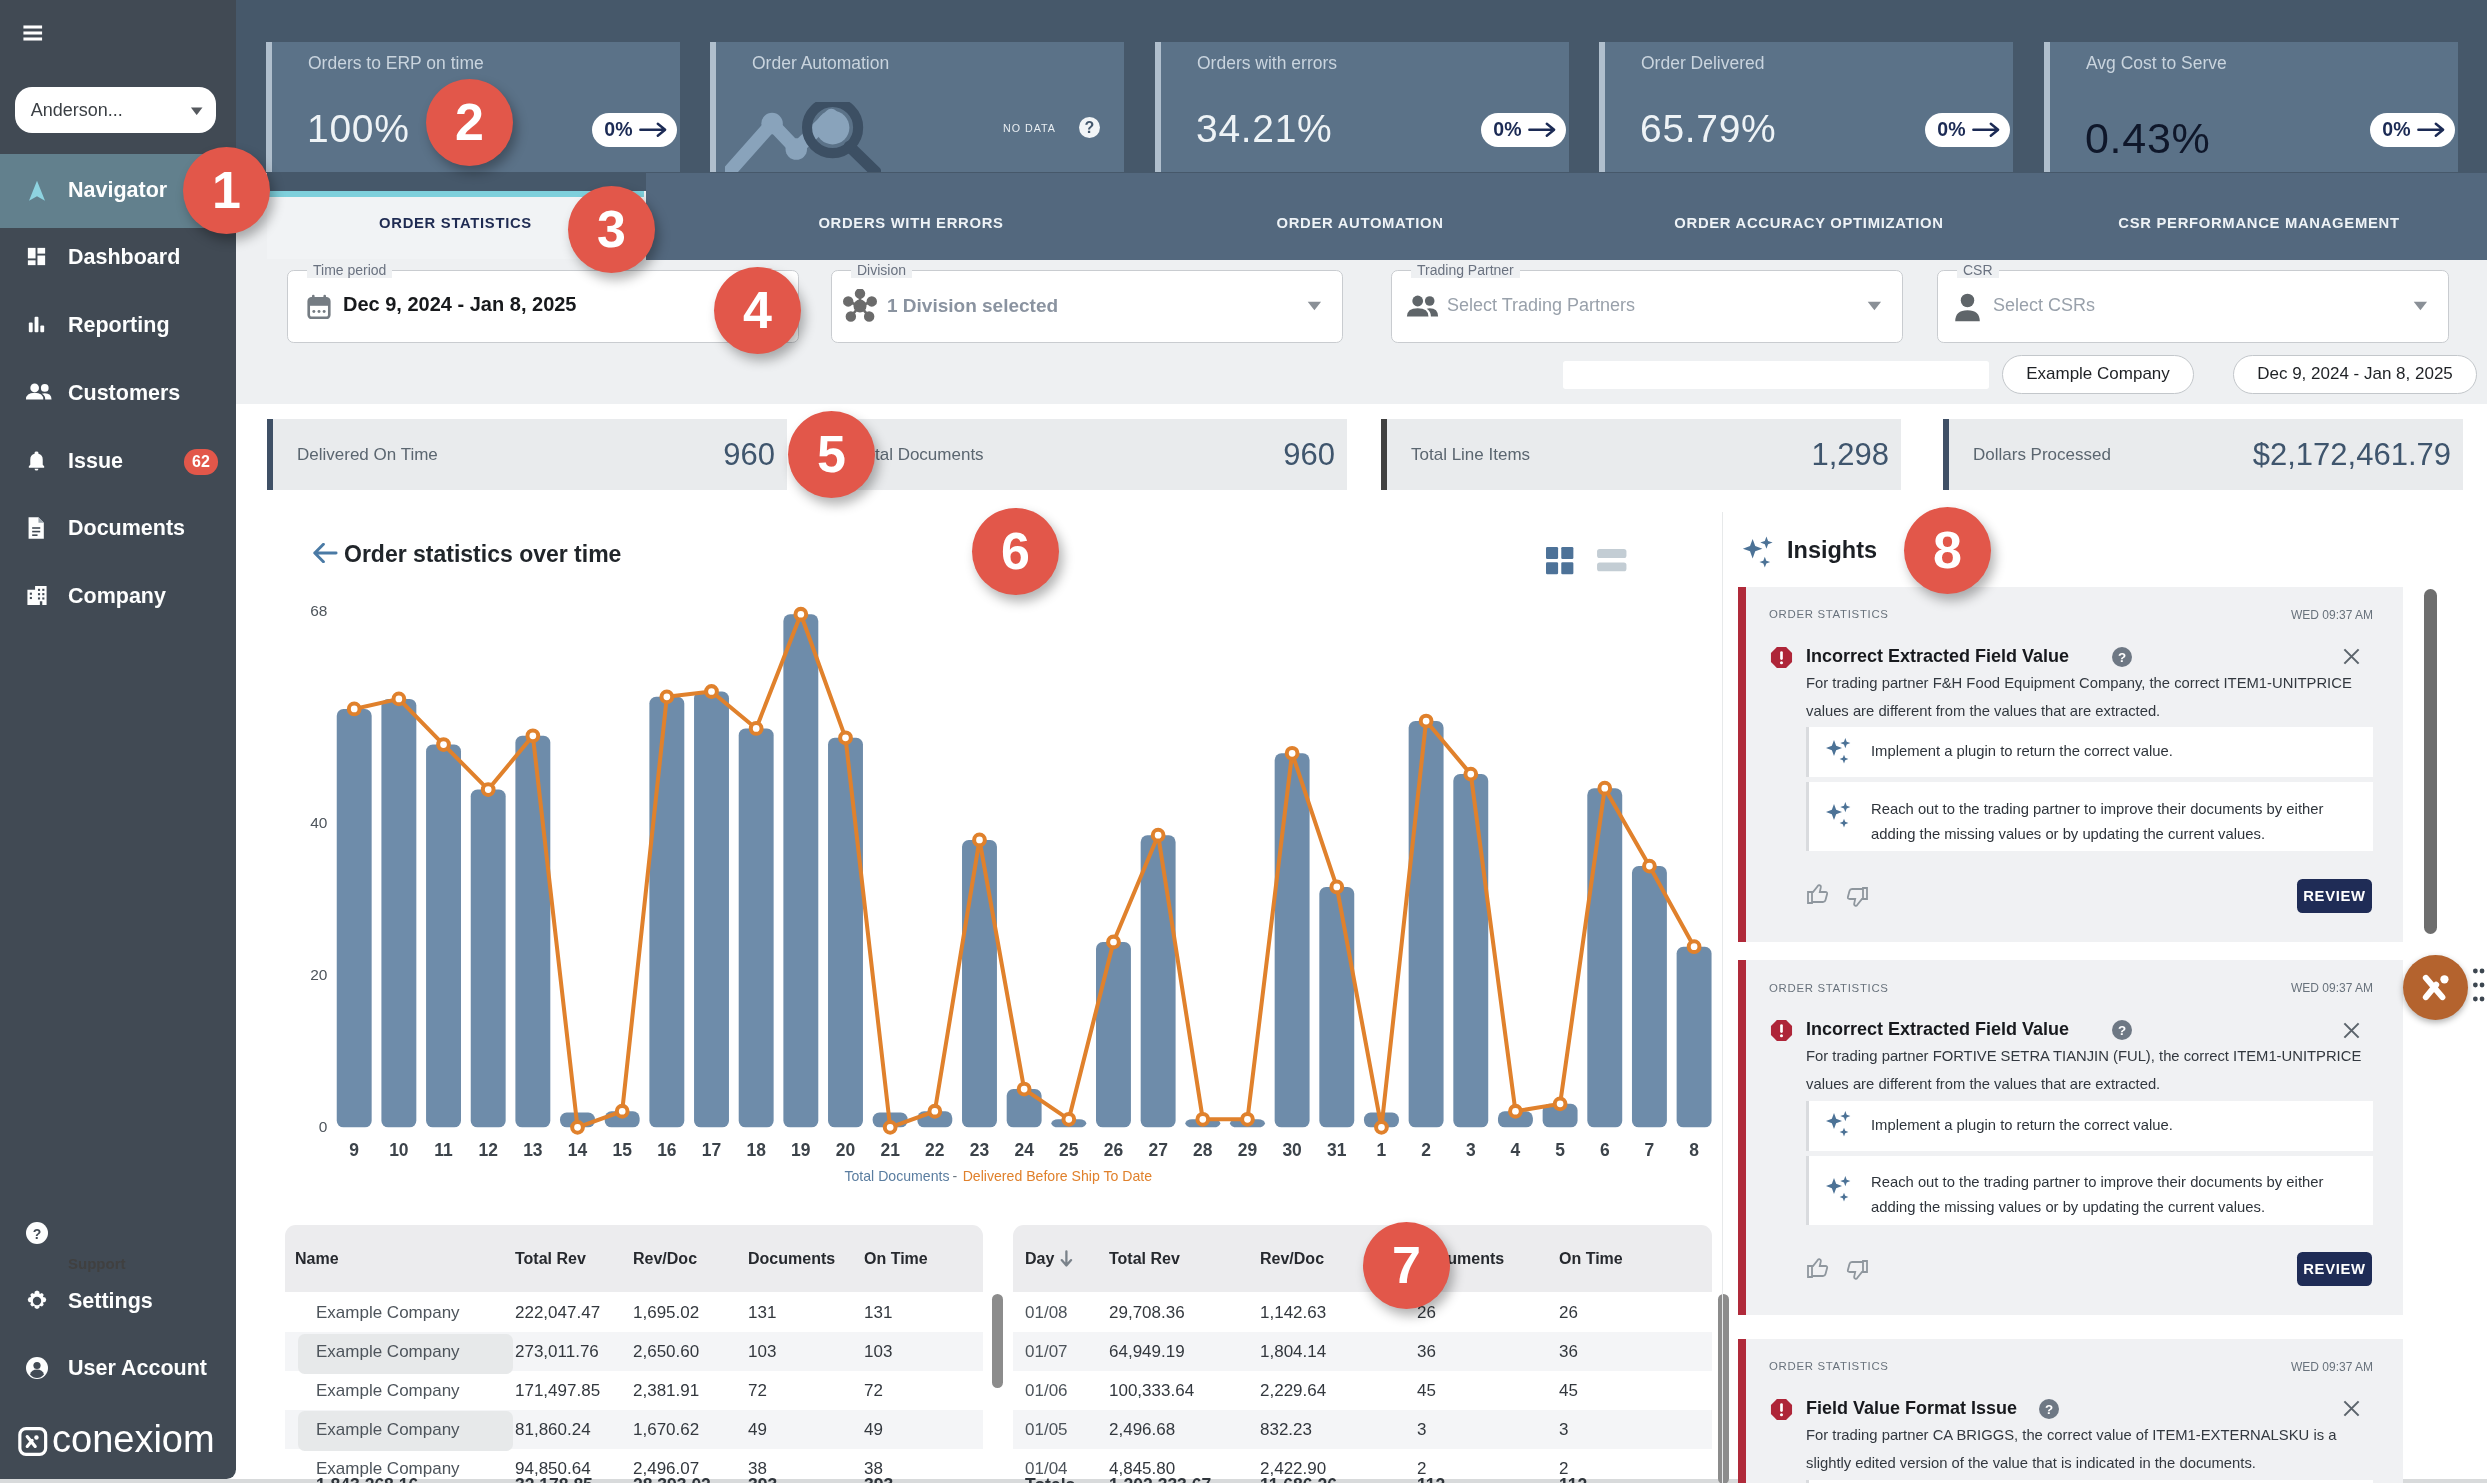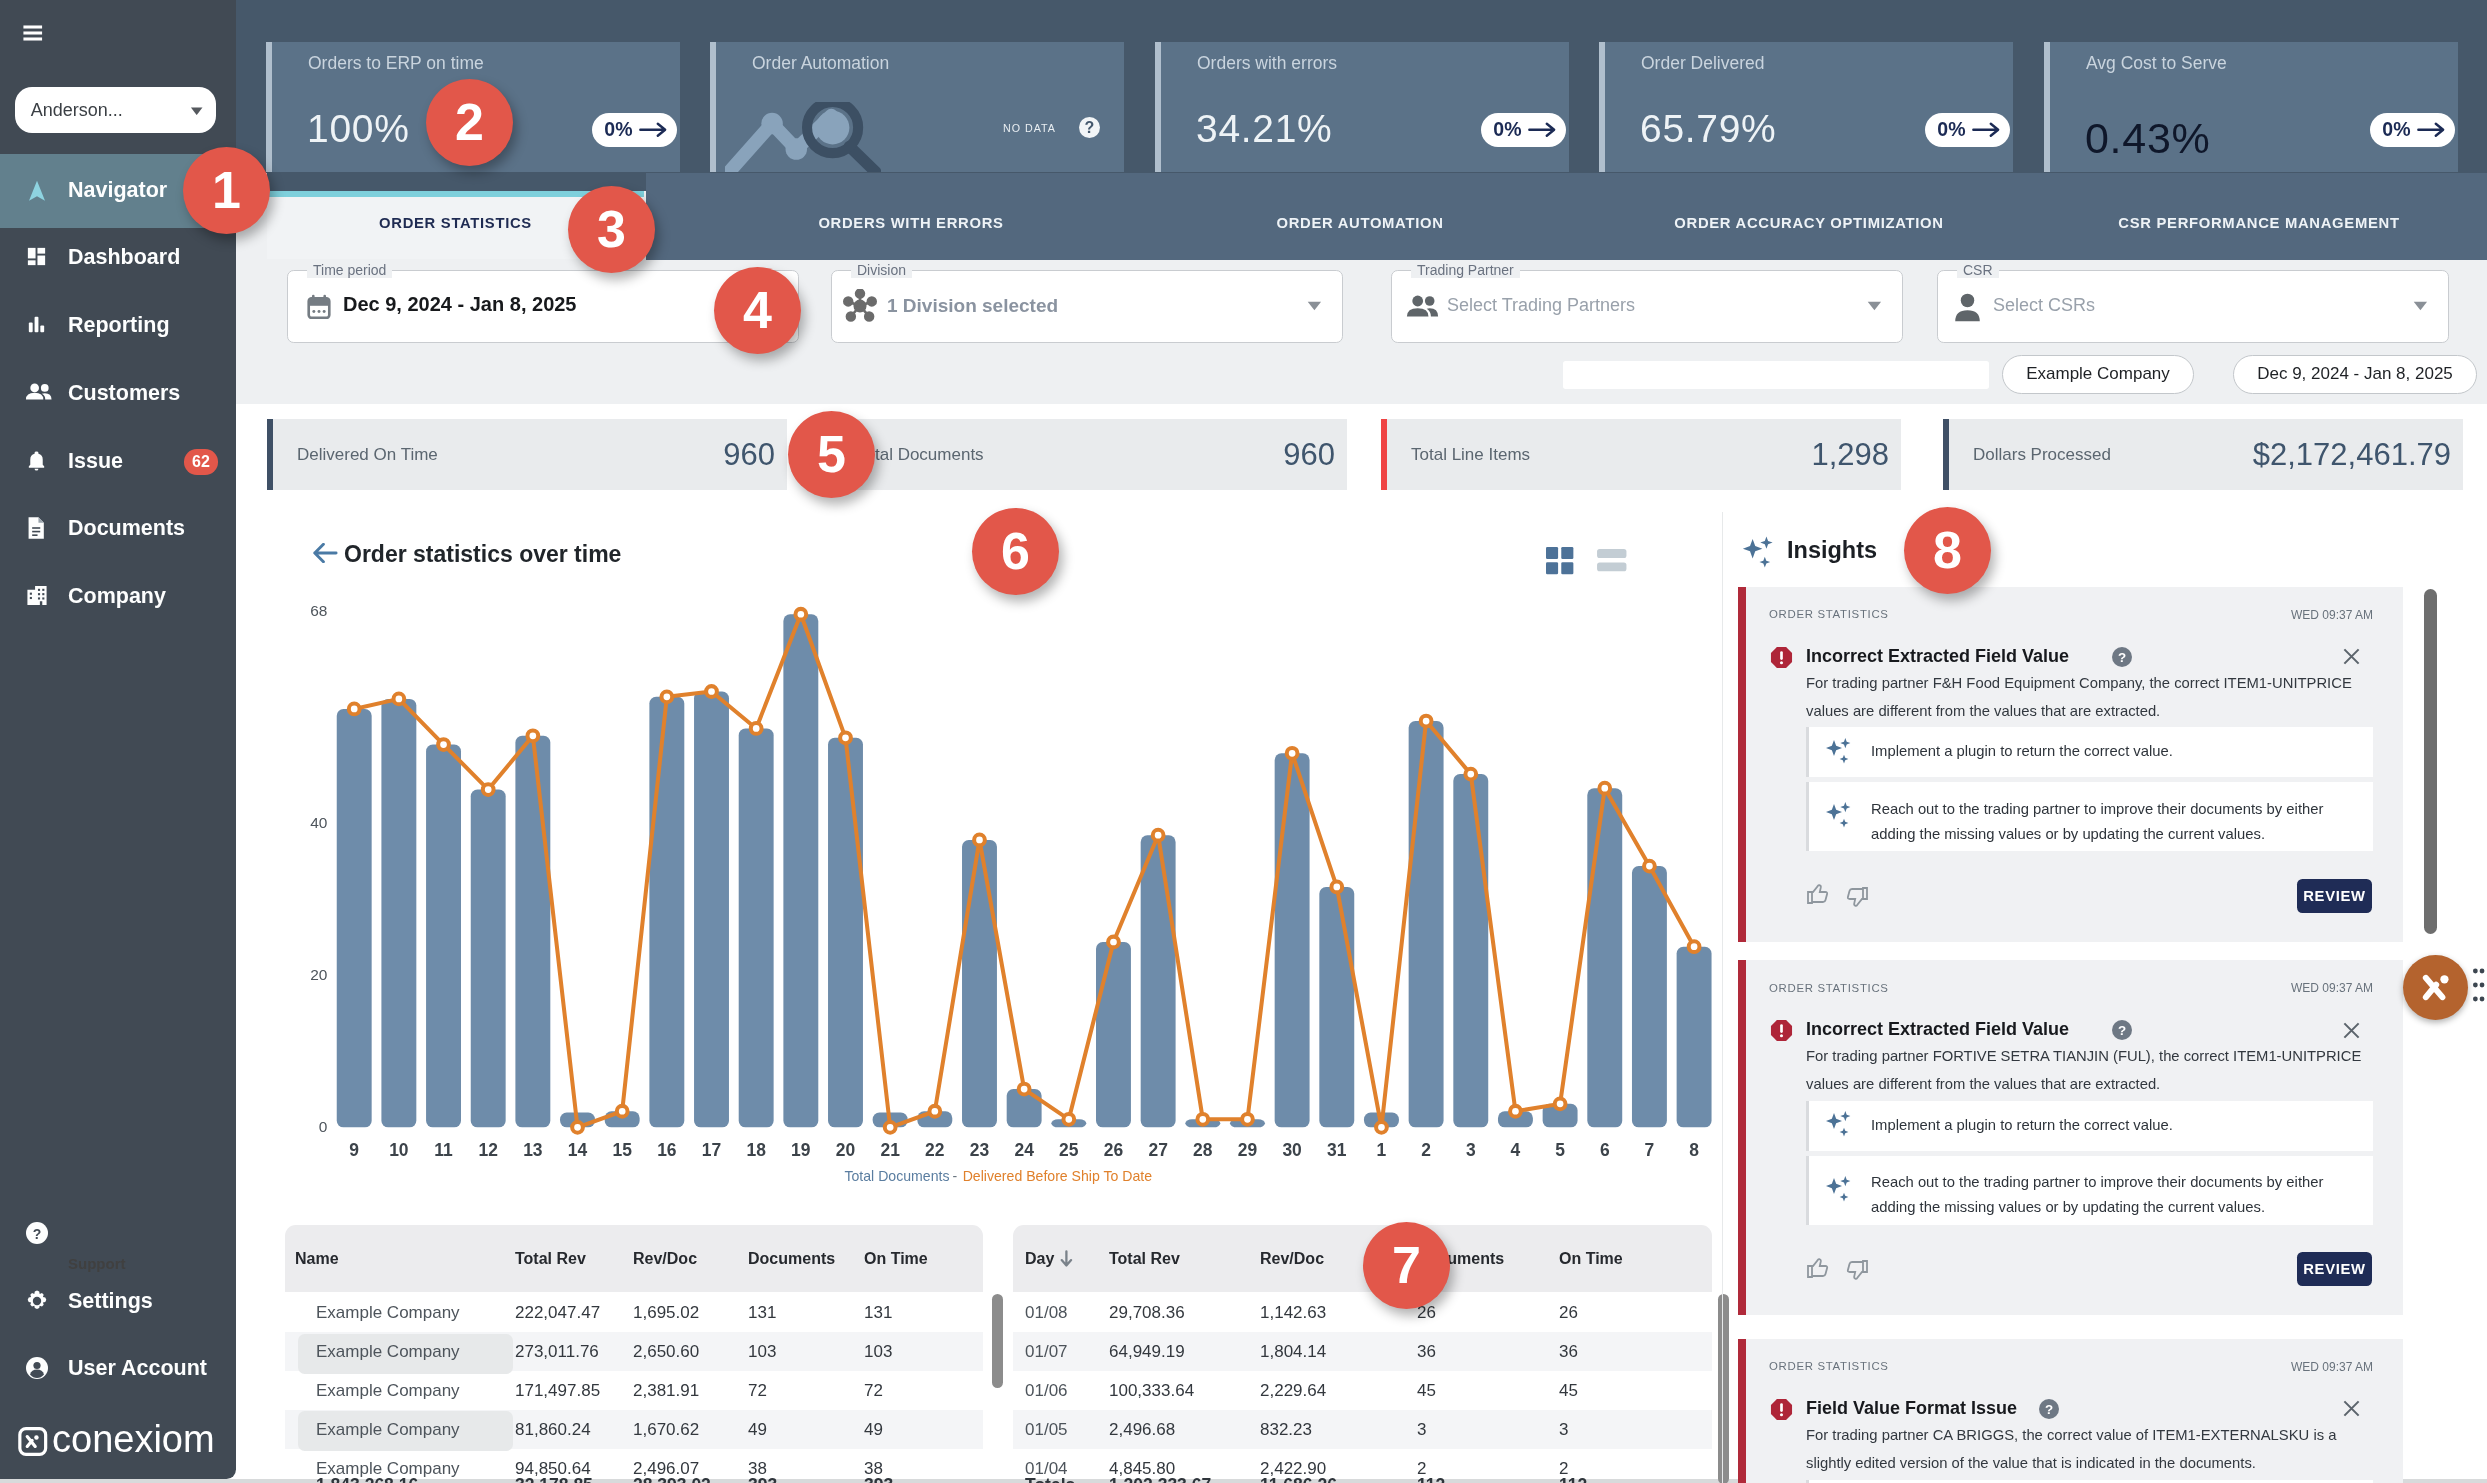--- a/index.html
+++ b/index.html
@@ -143,21 +143,21 @@
 <div class="chip" style="left:2002px;width:192px">Example Company</div>
 <div class="chip" style="left:2233px;width:244px">Dec 9, 2024 - Jan 8, 2025</div>
 <div style="position:absolute;left:267px;top:419px;width:520px;height:71px;background:#e9ebed;border-left:6px solid #3f5066">
 <span style="position:absolute;left:24px;top:25.5px;font-size:17px;color:#5b6670">Delivered On Time</span>
 <span style="position:absolute;right:12px;top:19.5px;font-size:31px;line-height:1;color:#3f556d">960</span>
   </div>
 <div style="position:absolute;left:827px;top:419px;width:520px;height:71px;background:#e9ebed;border-left:6px solid #3f5066">
 <span style="position:absolute;left:24px;top:25.5px;font-size:17px;color:#5b6670">Total Documents</span>
 <span style="position:absolute;right:12px;top:19.5px;font-size:31px;line-height:1;color:#3f556d">960</span>
   </div>
-<div style="position:absolute;left:1381px;top:419px;width:520px;height:71px;background:#e9ebed;border-left:6px solid #ef4444">
+<div style="position:absolute;left:1381px;top:419px;width:520px;height:71px;background:#e9ebed;border-left:6px solid #404040">
 <span style="position:absolute;left:24px;top:25.5px;font-size:17px;color:#5b6670">Total Line Items</span>
 <span style="position:absolute;right:12px;top:19.5px;font-size:31px;line-height:1;color:#3f556d">1,298</span>
   </div>
 <div style="position:absolute;left:1943px;top:419px;width:520px;height:71px;background:#e9ebed;border-left:6px solid #3f5066">
 <span style="position:absolute;left:24px;top:25.5px;font-size:17px;color:#5b6670">Dollars Processed</span>
 <span style="position:absolute;right:12px;top:19.5px;font-size:31px;line-height:1;color:#3f556d">$2,172,461.79</span>
   </div>
 
 <svg style="position:absolute;left:312px;top:543px" width="25.5" height="20" viewBox="0 0 38 30">
     <path d="M17 2 L4 15 L17 28 M4 15 H36" stroke="#4a7aa5" stroke-width="4.4" fill="none" stroke-linecap="round" stroke-linejoin="round"></path>

